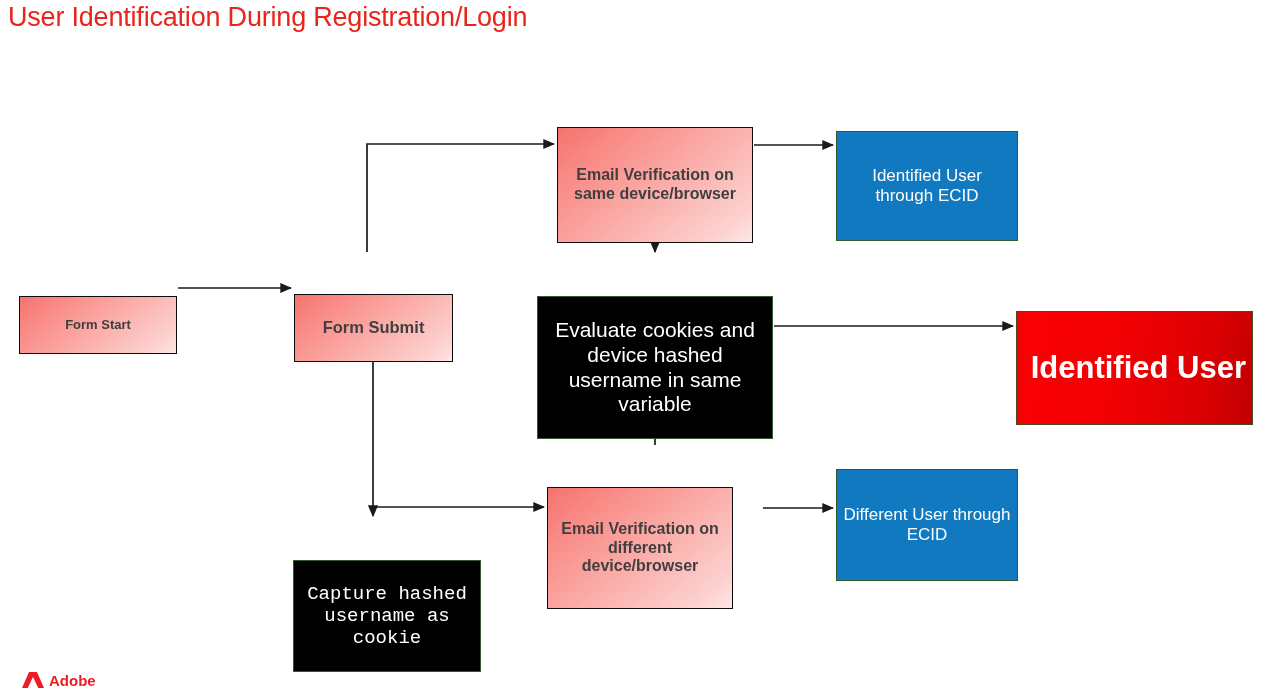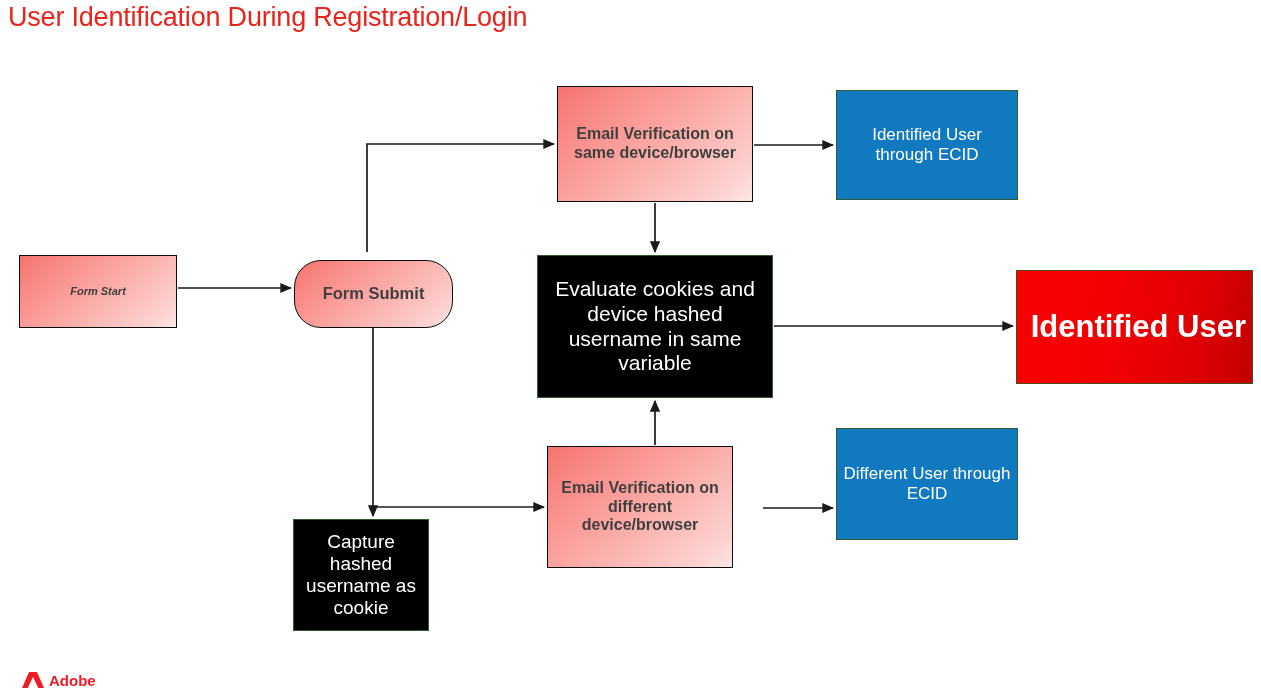--- a/index.html
+++ b/index.html
@@ -32,20 +32,21 @@
     letter-spacing: -0.2px;
   }
   .node {
     position: absolute;
     box-sizing: border-box;
     display: flex;
     align-items: center;
     justify-content: center;
     text-align: center;
     line-height: 1.17;
+    margin-top: 41px;
   }
   
   .pink {
     background: linear-gradient(140deg, #F4736E 0%, #F98C87 22%, #FBAFAB 55%, #FCD2D0 88%, #FEE7E6 100%);
     border: 1.6px solid #0c0c0c;
     color: #3F3F3F;
     font-weight: bold;
   }
   
   .black {
@@ -63,27 +64,27 @@
     justify-content: flex-end;
   }
   
   .red {
     background: linear-gradient(100deg, #FA0004 0%, #F30003 40%, #DC0003 78%, #C10002 100%);
     border: 1.3px solid #4a4a1f;
     color: #FFFFFF;
     font-weight: bold;
     justify-content: flex-end;
   }
-  .n-form-start   { left: 19px;   top: 255px; width: 158px; height: 73px;  font-size: 11px; font-style: italic; }
-  .n-form-submit  { left: 294px;  top: 260px; width: 159px; height: 68px;  font-size: 16.5px; border-radius: 27px; }
+  .n-form-start   { left: 19px;   top: 255px; width: 158px; height: 58px;  font-size: 13px; }
+  .n-form-submit  { left: 294px;  top: 253px; width: 159px; height: 68px;  font-size: 16.5px; }
   .n-email-same   { left: 557px;  top: 86px;  width: 196px; height: 116px; font-size: 16px; }
   .n-id-ecid      { left: 836px;  top: 90px;  width: 182px; height: 110px; font-size: 17px; }
   .n-evaluate     { left: 537px;  top: 255px; width: 236px; height: 143px; font-size: 21px; }
   .n-identified   { left: 1016px; top: 270px; width: 237px; height: 114px; font-size: 31px; }
-  .n-capture      { left: 293px;  top: 519px; width: 136px; height: 112px; font-size: 19px; }
+  .n-capture      { left: 293px;  top: 519px; width: 188px; height: 112px; font-size: 19px; font-family: Liberation Mono, monospace; }
   .n-email-diff   { left: 547px;  top: 446px; width: 186px; height: 122px; font-size: 16px; }
   .n-diff-ecid    { left: 836px;  top: 428px; width: 182px; height: 112px; font-size: 17px; }
 
   .node .label { display: block; padding: 0 6px; }
 
   #logo {
     position: absolute;
     left: 22px;
     top: 672px;
     display: flex;

